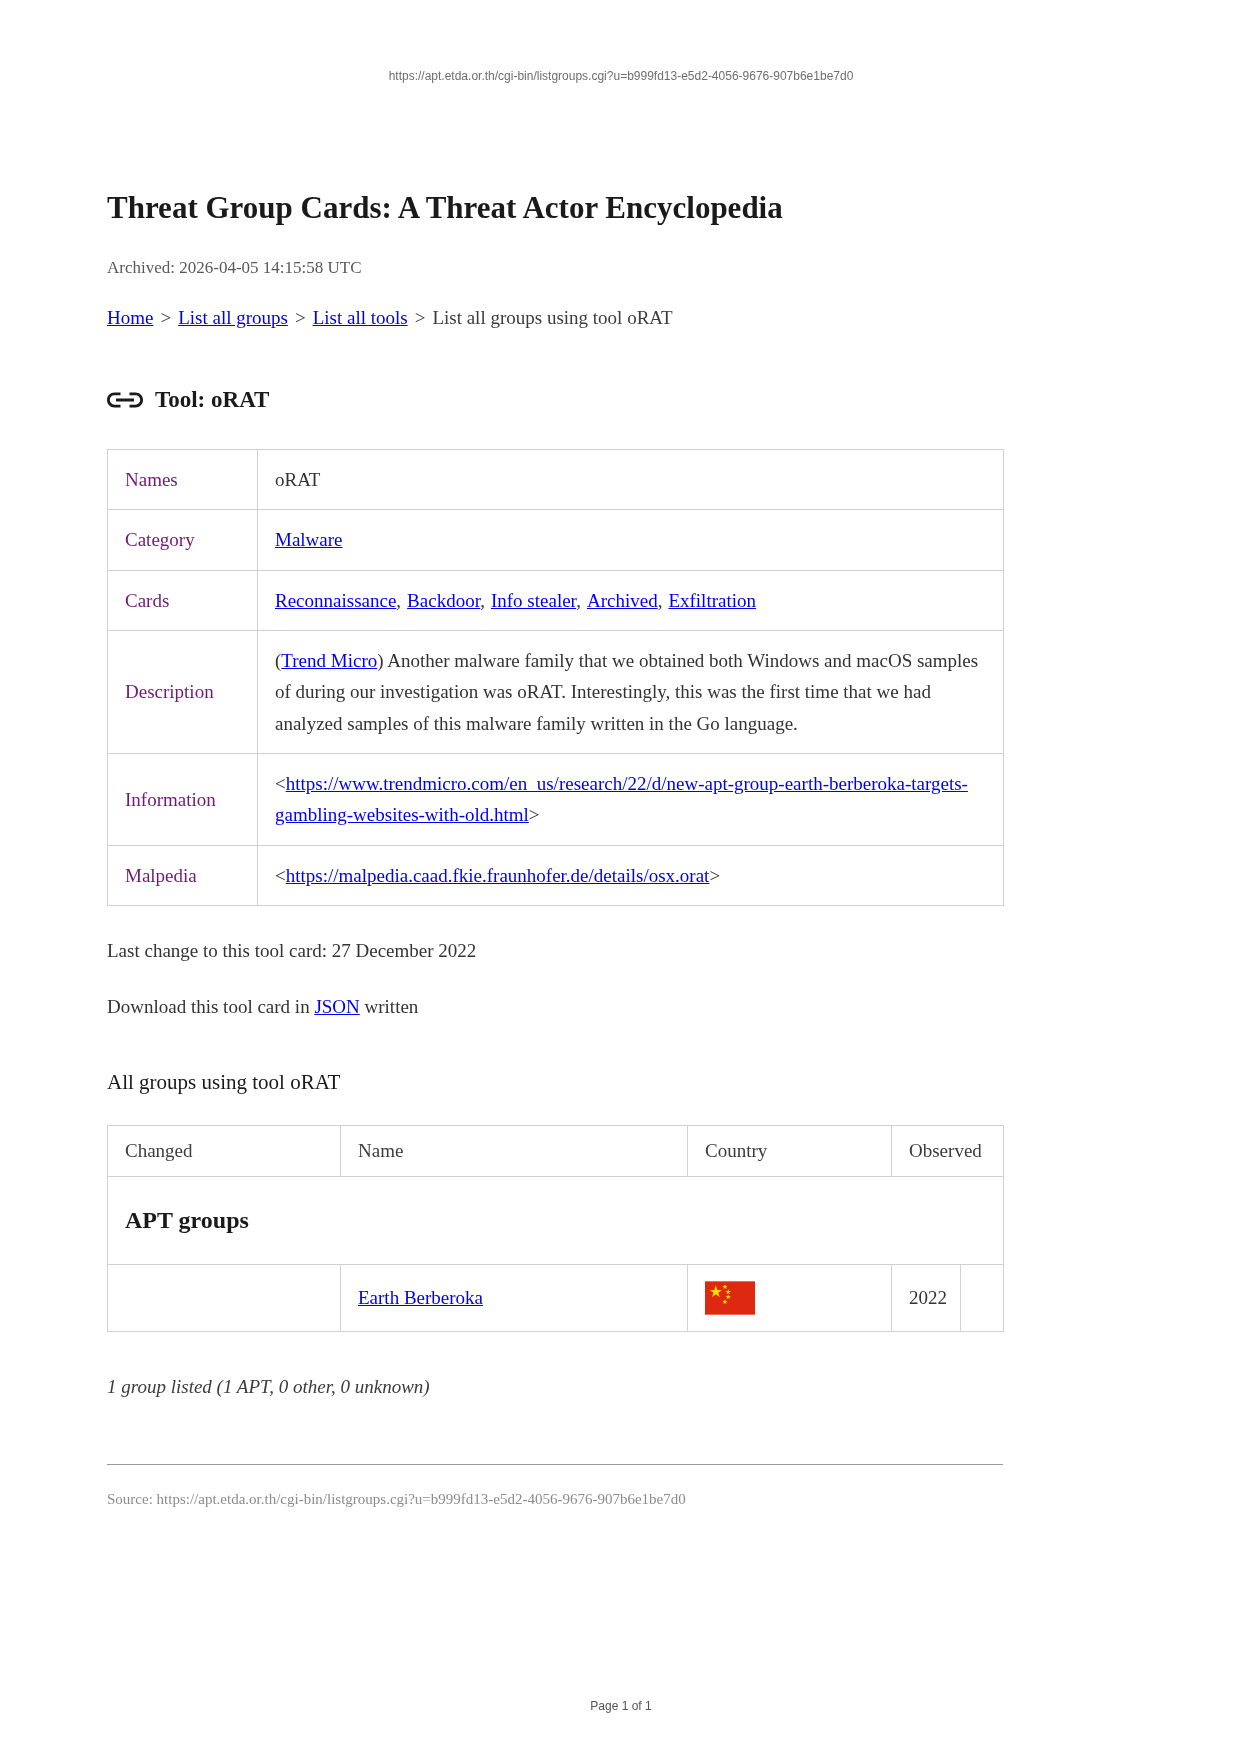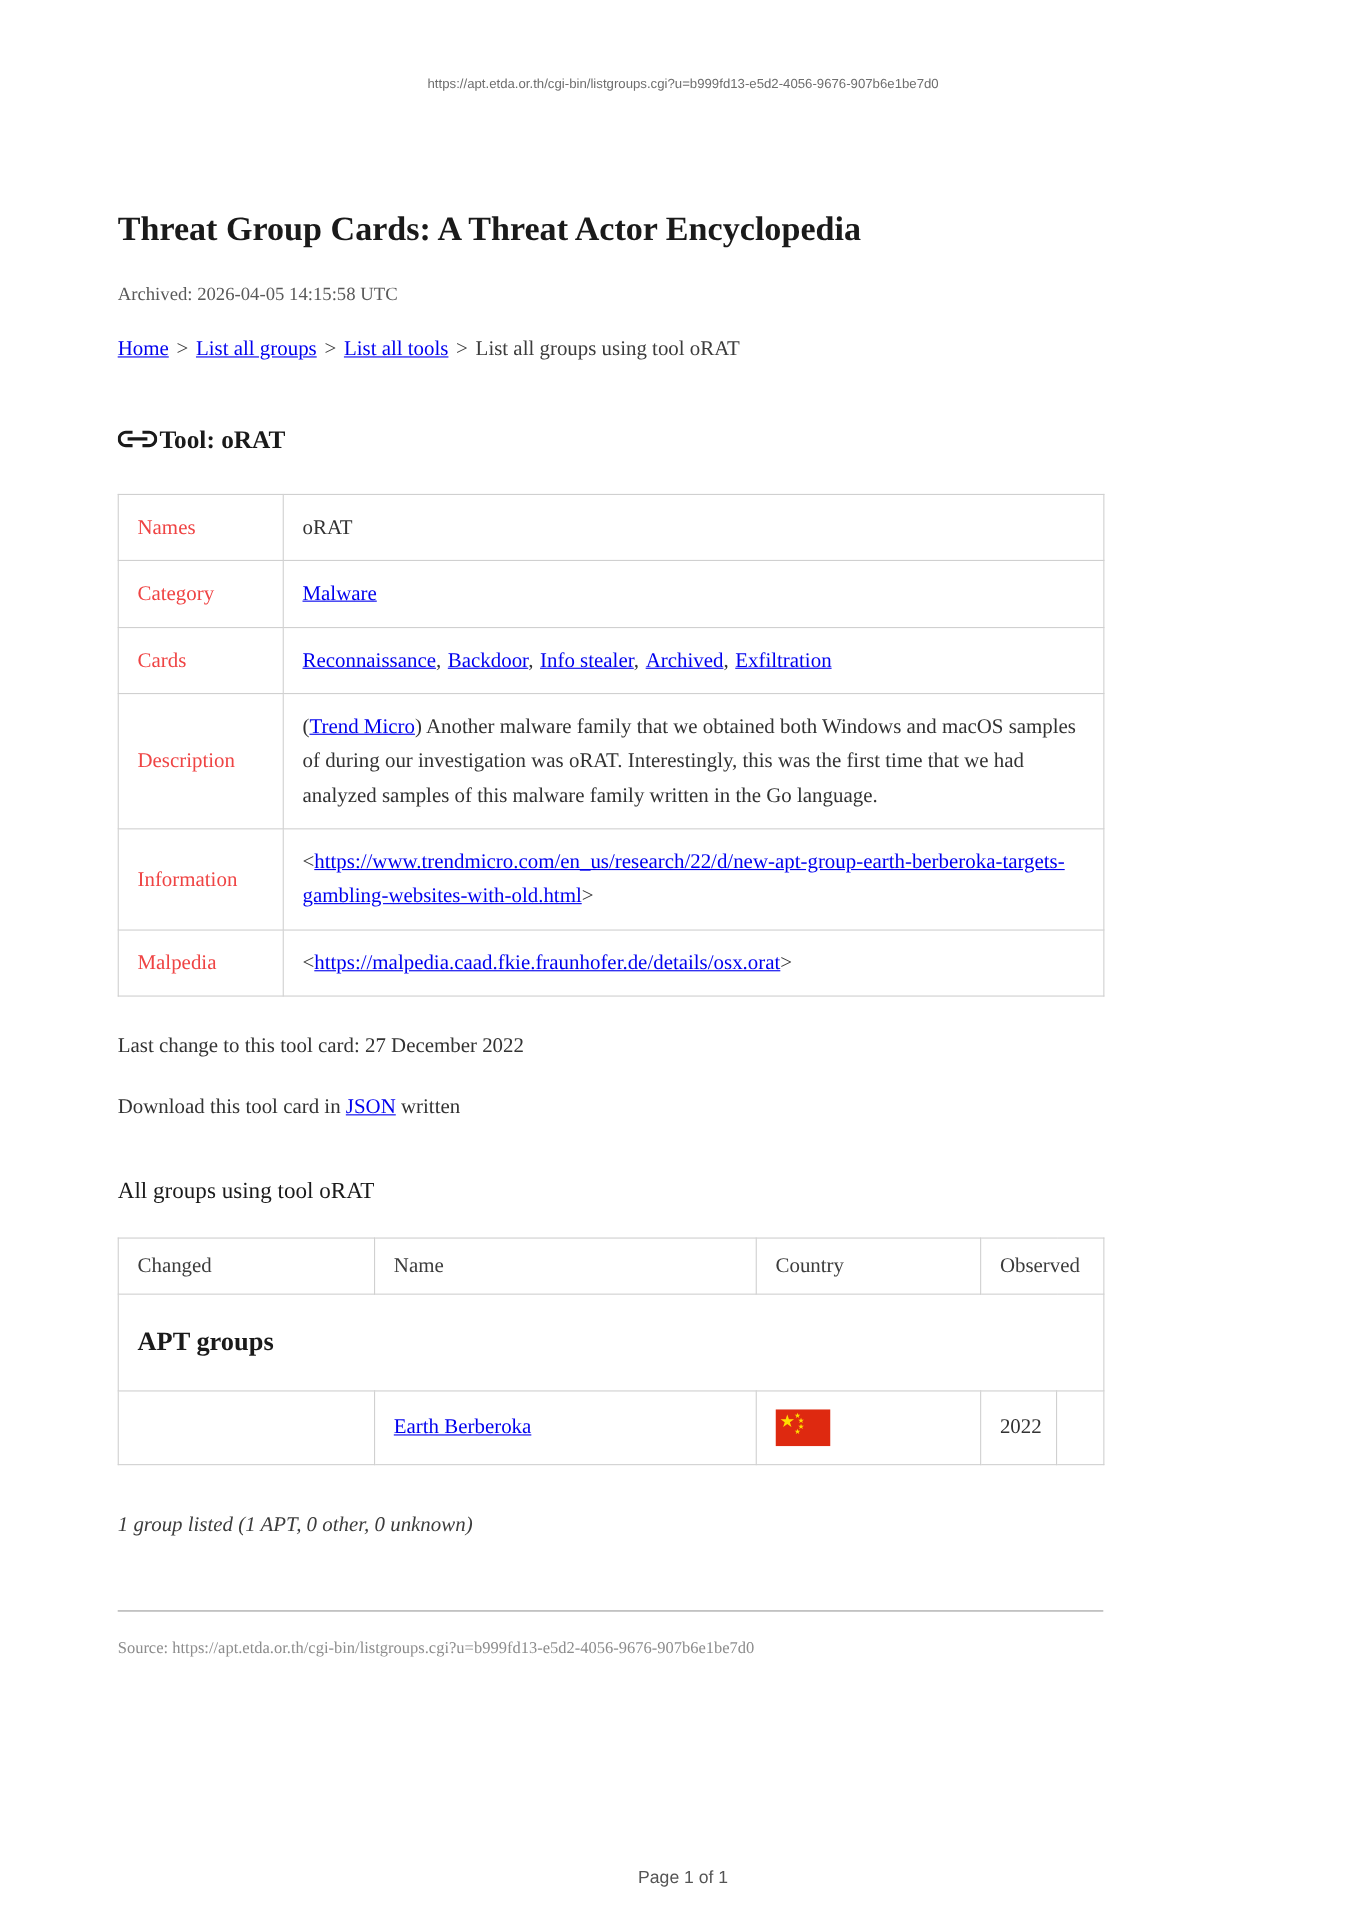--- a/index.html
+++ b/index.html
@@ -7,40 +7,40 @@
   body {
     width:1242px; height:1756px; position:relative; overflow:hidden;
     font-family:"Liberation Serif", serif; color:#333;
   }
   
   .print-header, .print-footer {
     position:absolute; left:0; width:100%; text-align:center;
     font-family:"Liberation Sans", sans-serif; color:#6e6e6e; font-size:12px;
   }
   .print-header { top:27px;margin-top:42px; }
-  .print-footer { top:1699px; font-size:16px; color:#555; }
+  .print-footer { top:1699px; font-size:12px; color:#555; }
 
   .content { position:absolute; top:190px; left:107px; width:896px; }
 
   h1.page-title { font-size:31px; font-weight:bold; color:#1a1a1a; margin:0 0 32px 0; }
   .archived { font-size:17px; color:#595959; margin:0 0 29px 0; }
 
   .breadcrumb { font-size:19px; color:#3c3c3c; margin:0 0 58px 0; }
   .link { color:#0000ee; text-decoration:underline; cursor:pointer; }
   .bc-sep { margin:0 7px; color:#3c3c3c; }
 
-  .tool-heading { display:flex; gap:2px; margin:0 0 36px 0; }
+  .tool-heading { display:flex; align-items:center; gap:12px; margin:0 0 36px 0; }
   .tool-heading .icon-link { width:36px; height:24px; flex:none; }
   .tool-heading h2 { font-size:23px; font-weight:bold; color:#1a1a1a; }
 
   table { border-collapse:collapse; width:896px; table-layout:fixed; }
   td, th { border:1px solid #d0d0d0; vertical-align:middle; text-align:left; }
 
   .info-table td { padding:14px 17px; font-size:19px; line-height:1.65; color:#333; }
-  .info-table td.lbl { color:#ef4444; }
+  .info-table td.lbl { color:#701a75; }
   .wrap-any { overflow-wrap:anywhere; word-break:break-word; }
   .sep { margin-right:6px; }
 
   .para { font-size:19px; color:#333; margin:34px 0 0 0; }
   .groups-heading { font-size:21px; font-weight:normal; color:#1a1a1a; margin:52px 0 30px 0; }
 
   .groups-table th { font-weight:normal; font-size:19px; color:#3c3c3c; padding:14px 17px; }
   .groups-table td { font-size:19px; padding:16px 17px; }
   .groups-table td.section-cell { font-size:24px; font-weight:bold; color:#1a1a1a; padding:30px 17px; }
   .flag { display:block; width:50px; height:34px; }

